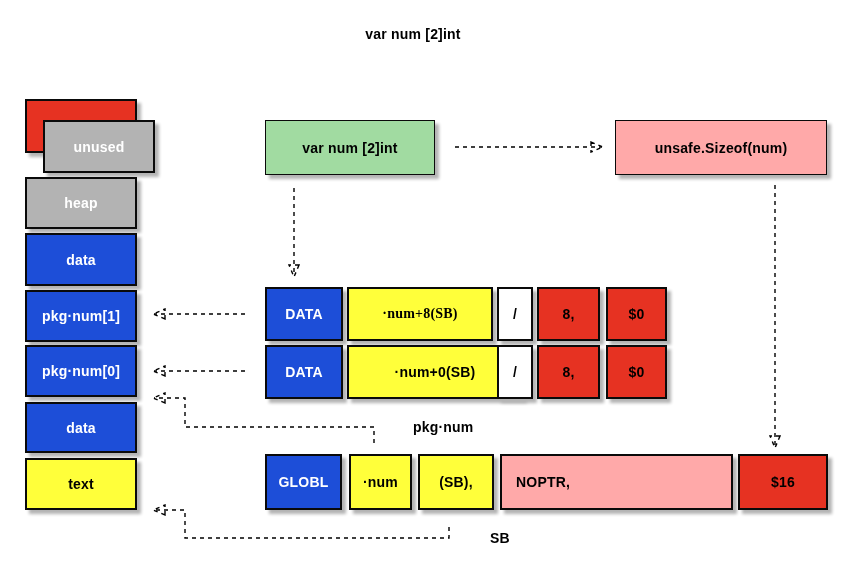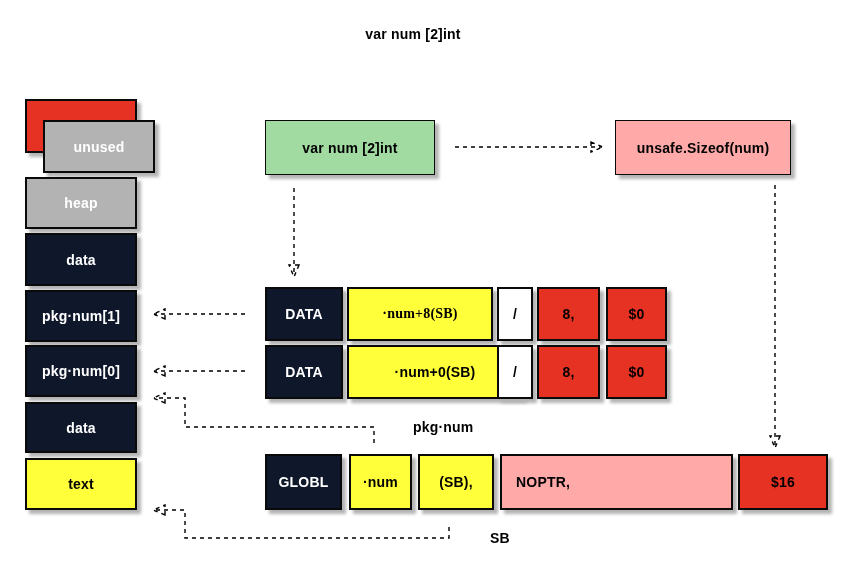--- a/index.html
+++ b/index.html
@@ -9,21 +9,21 @@
   }
   .box{
     position:absolute;box-sizing:border-box;border:2px solid #0a0a0a;
     box-shadow:4px 4px 3px #b4b4b4;
     display:flex;align-items:center;justify-content:center;
     font-size:14px;letter-spacing:.2px;white-space:nowrap;
   }
   .thin{border-width:1px;}
   .c-red{background:#e63222;color:#000;}
   .c-gray{background:#b3b3b3;color:#fff;}
-  .c-blue{background:#0f172a;color:#fff;}
+  .c-blue{background:#1d4ed8;color:#fff;}
   .c-yellow{background:#ffff3a;color:#000;}
   .c-green{background:#a1dba1;color:#000;}
   .c-pink{background:#ffa9a9;color:#000;}
   .c-white{background:#ffffff;color:#000;}
   .left-align{justify-content:flex-start;padding-left:14px;}
   .floating-label{
     position:absolute;font-size:14px;letter-spacing:.2px;white-space:nowrap;color:#000;margin-left:32px;
   }
   .title{
     position:absolute;left:333px;top:26px;width:160px;text-align:center;
@@ -42,21 +42,21 @@
   <div class="box c-red" style="left:25px;top:63px;width:112px;height:54px;margin-top:36px;">stack</div>
   <div class="box c-gray" style="left:43px;top:120px;width:112px;height:53px;">unused</div>
   <div class="box c-gray" style="left:25px;top:177px;width:112px;height:52px;">heap</div>
   <div class="box c-blue" style="left:25px;top:233px;width:112px;height:53px;">data</div>
   <div class="box c-blue" style="left:25px;top:290px;width:112px;height:52px;">pkg·num[1]</div>
   <div class="box c-blue" style="left:25px;top:345px;width:112px;height:52px;">pkg·num[0]</div>
   <div class="box c-blue" style="left:25px;top:402px;width:112px;height:51px;">data</div>
   <div class="box c-yellow" style="left:25px;top:458px;width:112px;height:52px;">text</div>
 
   <div class="box c-green thin" style="left:265px;top:120px;width:170px;height:55px;">var num [2]int</div>
-  <div class="box c-pink thin" style="left:615px;top:120px;width:176px;height:55px;">unsafe.Sizeof(num)</div>
+  <div class="box c-pink thin" style="left:615px;top:120px;width:212px;height:55px;">unsafe.Sizeof(num)</div>
 
   <div class="box c-blue" style="left:265px;top:287px;width:78px;height:54px;">DATA</div>
   <div class="box c-yellow" style="left:347px;top:287px;width:146px;height:54px;font-family:Liberation Serif, serif;">·num+8(SB)</div>
   <div class="box c-white" style="left:497px;top:287px;width:36px;height:54px;">/</div>
   <div class="box c-red" style="left:537px;top:287px;width:63px;height:54px;">8,</div>
   <div class="box c-red" style="left:606px;top:287px;width:61px;height:54px;">$0</div>
 
   <div class="box c-blue" style="left:265px;top:345px;width:78px;height:54px;">DATA</div>
   <div class="box c-yellow" style="left:347px;top:345px;width:176px;height:54px;">·num+0(SB)</div>
   <div class="box c-white" style="left:497px;top:345px;width:36px;height:54px;">/</div>

